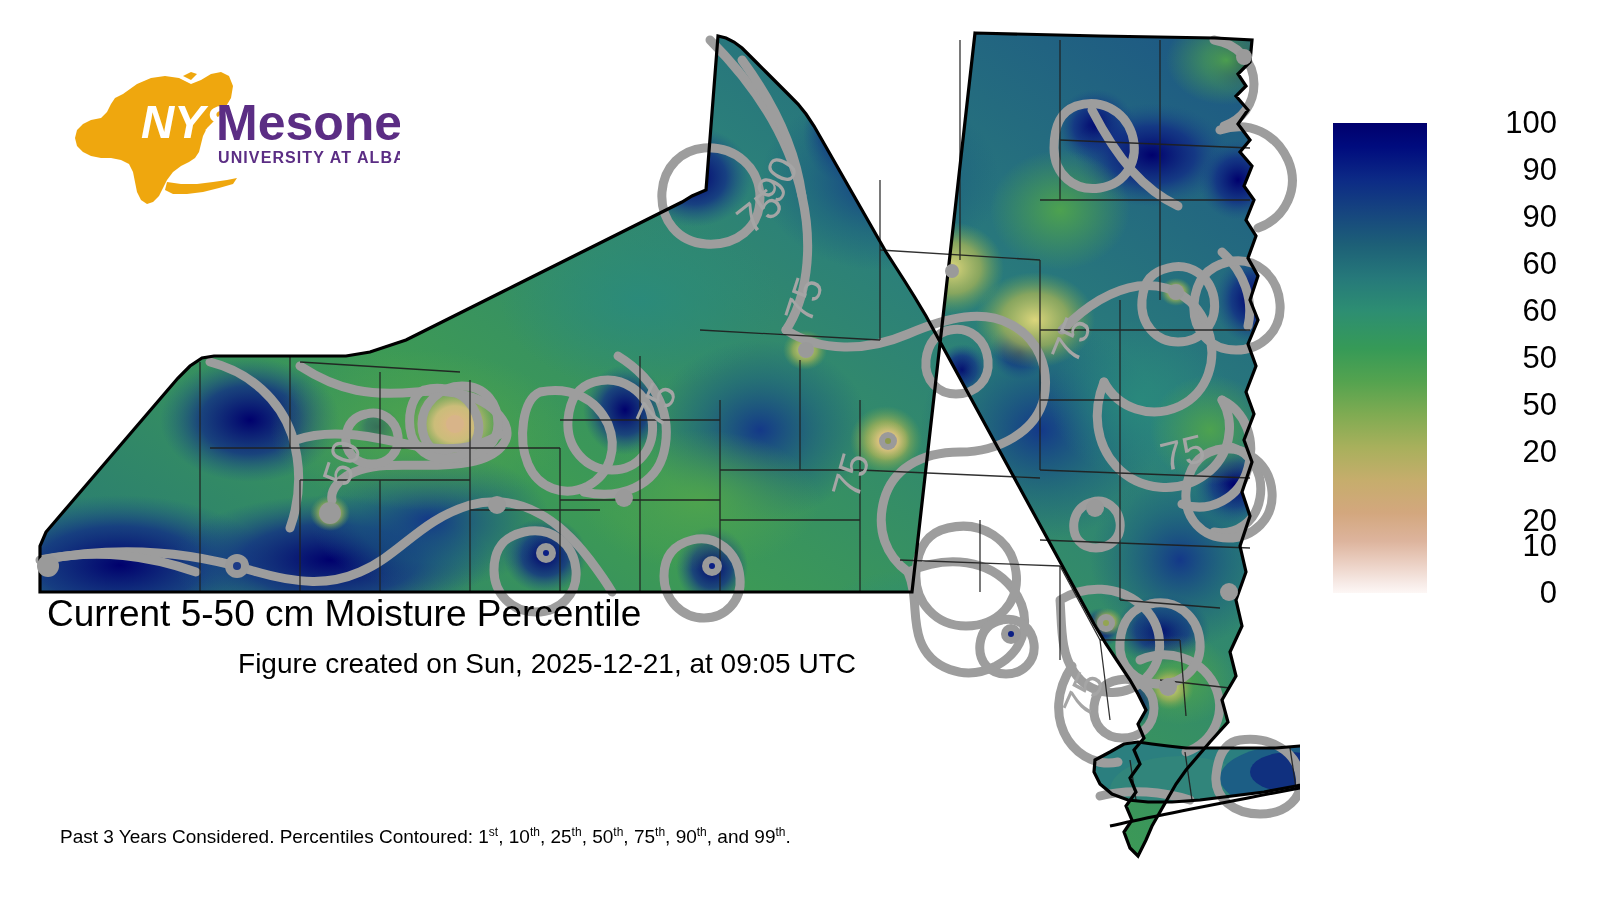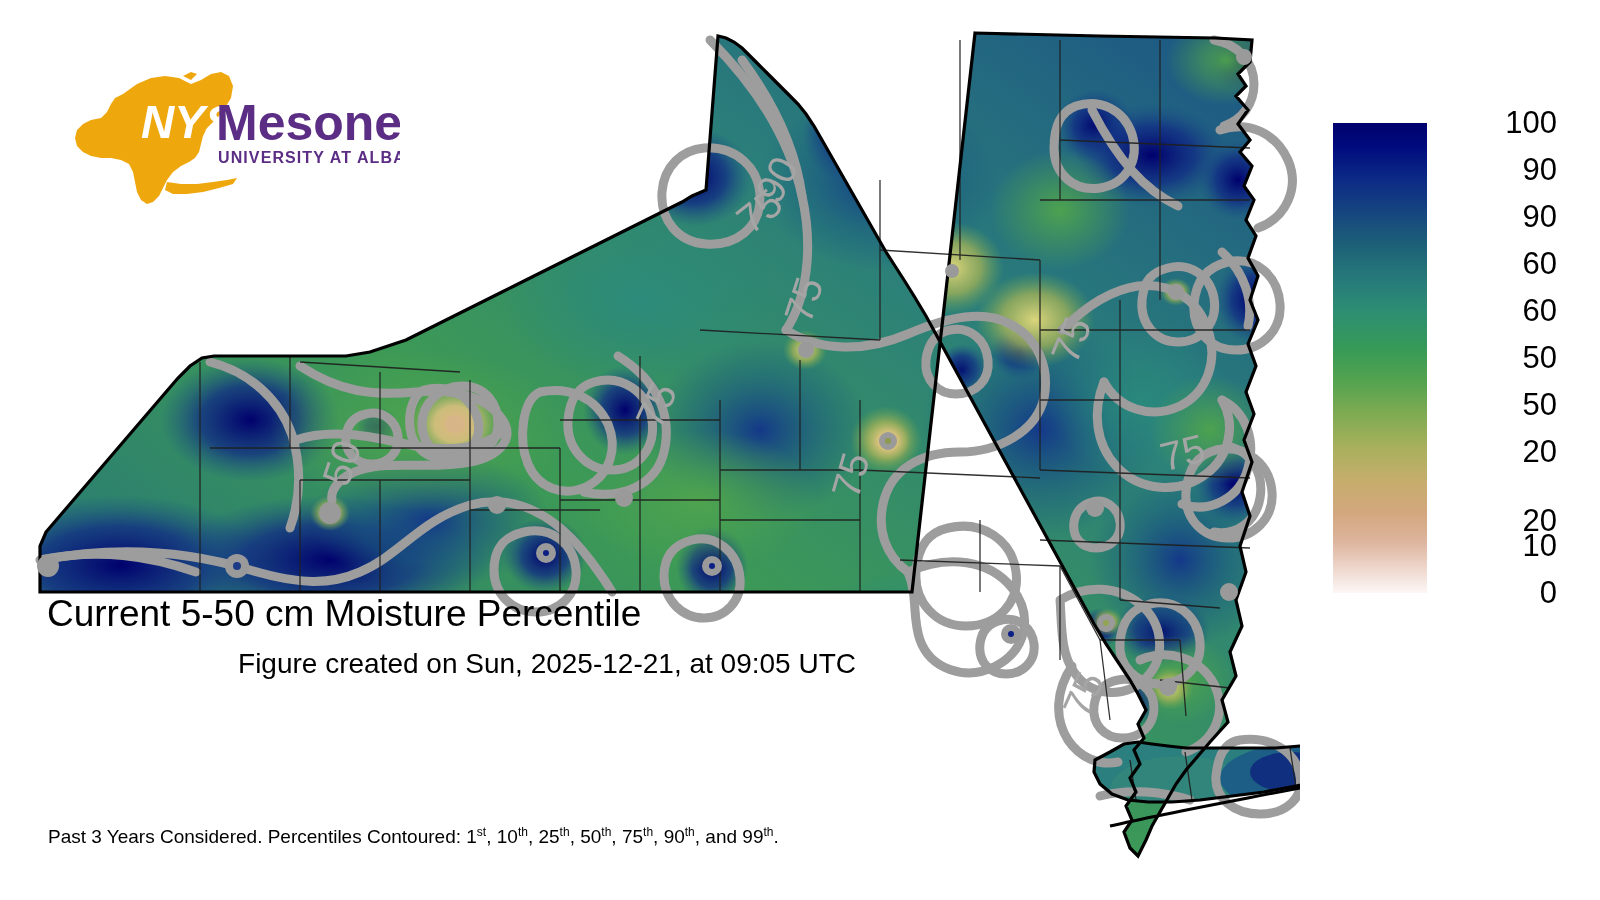--- a/index.html
+++ b/index.html
@@ -36,21 +36,21 @@
               #f7ebe7 98%,
               #fdf7f5 100%);}
   #cbar-ticks{position:absolute;left:100px;top:0px;width:140px;height:490px;}
   .cbar-tick{position:absolute;right:16px;font-size:31px;line-height:31px;
              color:#000;text-align:right;white-space:nowrap;}
 
   
   #caption{position:absolute;left:47px;top:592px;width:1000px;}
   #fig-title{font-size:37px;line-height:44px;letter-spacing:0px;color:#000;}
   .fig-sub{font-size:28px;line-height:44px;color:#000;margin-top:6px;text-align:center;}
-  #fig-foot{position:absolute;left:48px;top:826px;font-size:19px;
+  #fig-foot{position:absolute;left:60px;top:826px;font-size:19px;
             line-height:22px;color:#000;white-space:nowrap;}
   #fig-foot sup{font-size:12px;vertical-align:super;line-height:0;}
 </style>
 </head>
 <body>
 
 <div id="map-panel">
 <svg id="map-svg" viewBox="0 0 1300 900">
   <defs>
 

